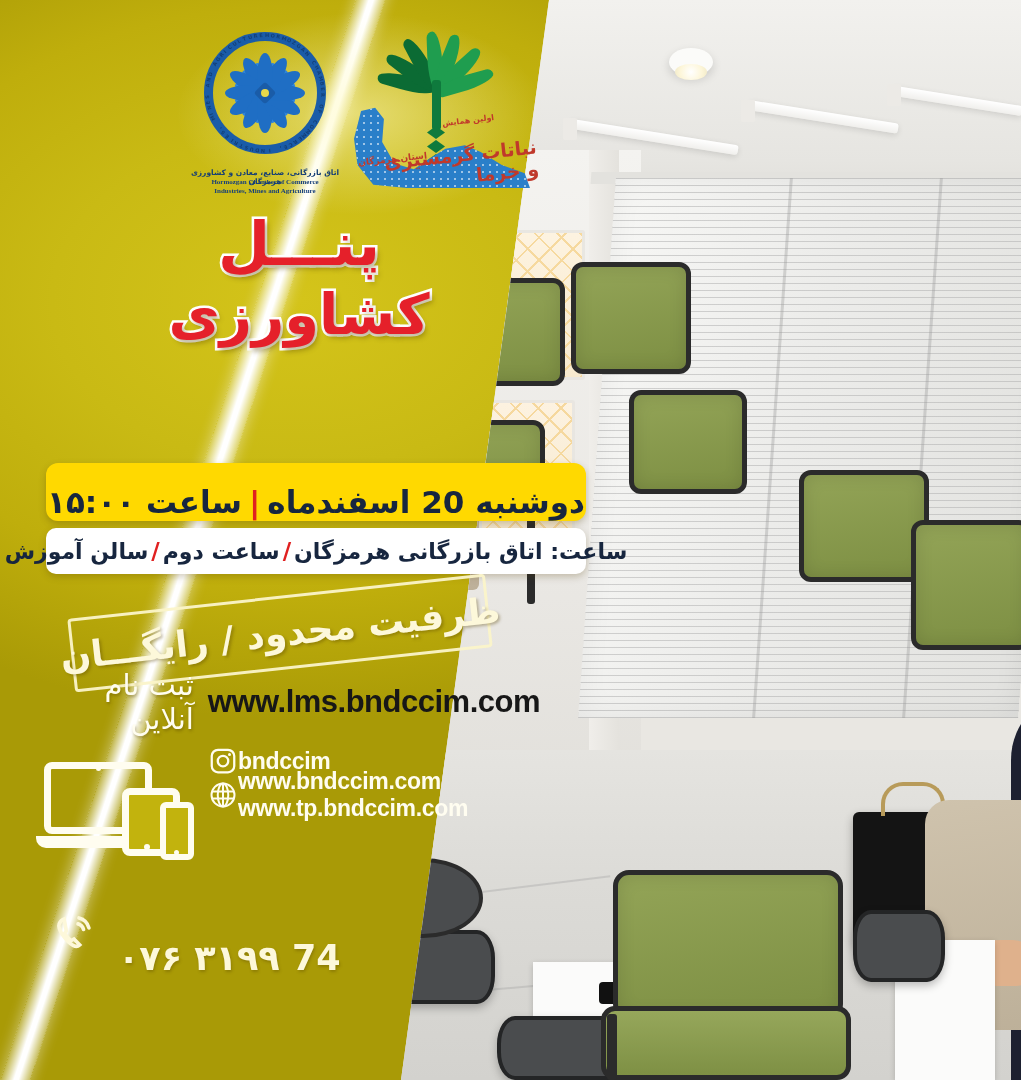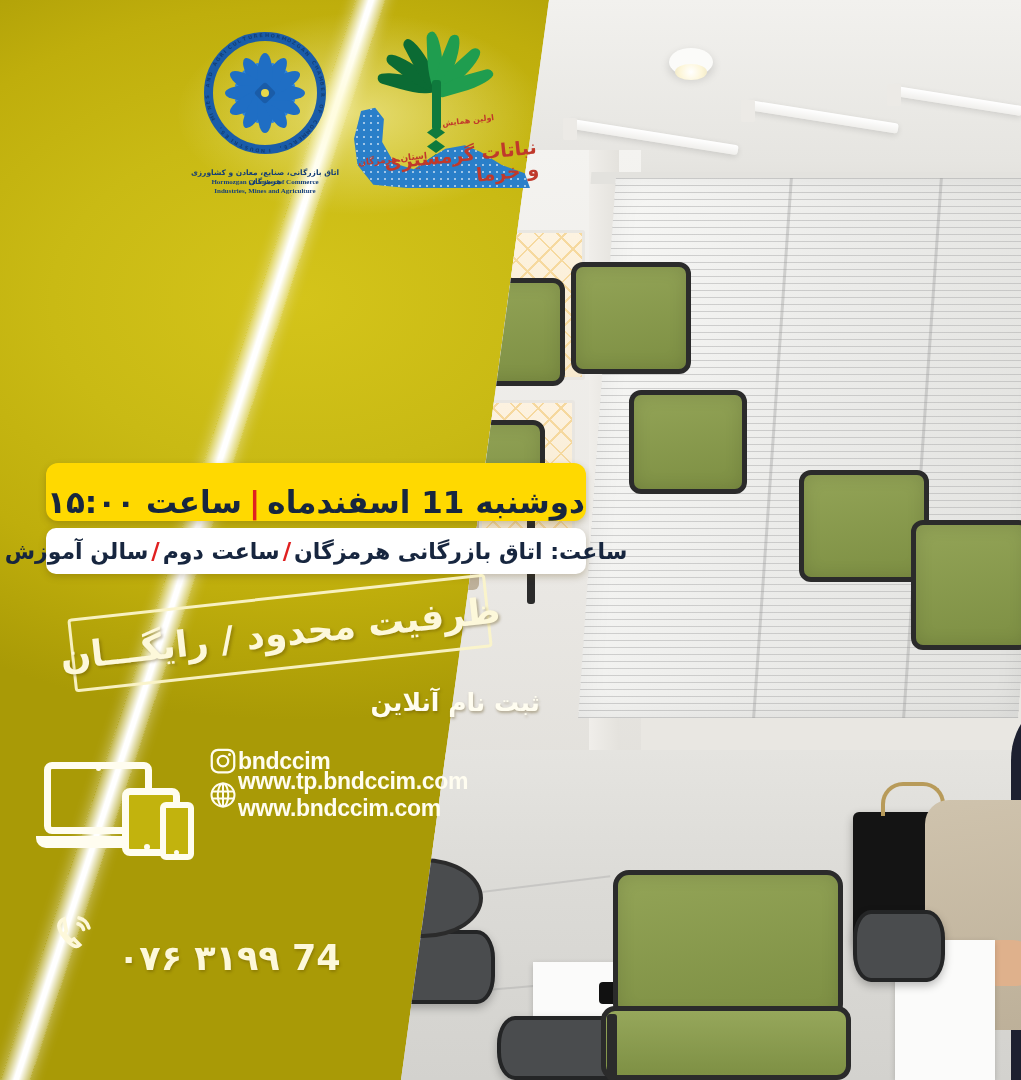--- a/index.html
+++ b/index.html
@@ -178,21 +178,21 @@
   .capacity{position:absolute;top:596px;left:70px;width:420px;height:74px;
     transform:rotate(-6.2deg);}
   .capacity .frame{position:absolute;inset:0;border:3px solid #fbf4c9;border-radius:4px;opacity:.95;}
   .capacity .txt{position:absolute;inset:0;display:flex;align-items:center;justify-content:center;
     direction:rtl;font-size:36px;font-weight:900;color:#fdf8da;white-space:nowrap;
     text-shadow:2px 2px 3px rgba(90,70,0,.35);}
 
   
   .reg{position:absolute;top:678px;left:40px;width:500px;height:48px;
     display:flex;align-items:center;justify-content:flex-start;direction:rtl;gap:14px;}
-  .reg .fa{font-size:25px;font-weight:700;color:#fffdf0;text-shadow:1px 2px 3px rgba(80,60,0,.35);text-align:right;}
+  .reg .fa{font-size:29px;font-weight:400;color:#fffdf0;text-shadow:1px 2px 3px rgba(80,60,0,.35);text-align:right;}
   .reg .url{font-size:31px;font-weight:900;color:#171717;direction:ltr;
     font-family:"Liberation Sans",sans-serif;letter-spacing:-.5px;}
 
   
   .devices{position:absolute;top:752px;left:40px;width:160px;height:108px;}
   .dev-lap{position:absolute;left:4px;top:10px;width:108px;height:72px;border:7px solid #fffdf0;border-radius:8px;}
   .dev-lapbase{position:absolute;left:-4px;top:84px;width:126px;height:12px;background:#fffdf0;
     border-radius:0 0 10px 10px;}
   .dev-dot{position:absolute;left:56px;top:14px;width:5px;height:5px;border-radius:50%;background:#fffdf0;}
   .dev-tab{position:absolute;left:82px;top:36px;width:58px;height:68px;border:7px solid #fffdf0;border-radius:8px;
@@ -482,42 +482,45 @@
         <div class="palm-dia" style="top:112px;"></div>
         <div class="palm-dia" style="top:126px;"></div>
         <div class="map"></div>
         <div class="logo-b-t1">اولین همایش</div>
         <div class="logo-b-t2">نباتات گرمسیری و خرما</div>
         <div class="logo-b-t3">استان هرمزگان</div>
       </div>
     </div>
 
     <div class="title">
+      <div class="t1">پنـــل</div>
+      <div class="t3">کشاورزی</div>
     </div>
 
     <div class="datebar">
-      <span>دوشنبه 11 اسفندماه</span>
+      <span>دوشنبه 20 اسفندماه</span>
       <span class="sep-red">|</span>
       <span>ساعت ۱۵:۰۰</span>
     </div>
 
     <div class="locbar">
       <span>ساعت: اتاق بازرگانی هرمزگان</span>
       <span class="sep-red">/</span>
       <span>ساعت دوم</span>
       <span class="sep-red">/</span>
       <span>سالن آموزش</span>
     </div>
 
     <div class="capacity">
       <div class="frame"></div>
       <div class="txt">ظرفیت محدود / رایگـــان</div>
     </div>
 
     <div class="reg">
+      <span class="url">www.lms.bndccim.com</span>
       <span class="fa">ثبت نام آنلاین</span>
     </div>
 
     <div class="devices">
       <div class="dev-lap"></div>
       <div class="dev-dot"></div>
       <div class="dev-lapbase"></div>
       <div class="dev-tab"></div>
       <div class="dev-tabdot"></div>
       <div class="dev-ph"></div>
@@ -540,22 +543,22 @@
 
       <div class="crow">
         <span class="ic">
           <svg viewBox="0 0 24 24" fill="none" stroke="#fffdf0" stroke-width="1.6">
             <circle cx="12" cy="12" r="9.2"></circle>
             <ellipse cx="12" cy="12" rx="4.2" ry="9.2"></ellipse>
             <path d="M3 9.2 H21 M3 14.8 H21 M12 2.8 V21.2"></path>
           </svg>
         </span>
         <span class="web-pair">
+          <span class="lbl">www.bndccim.com</span>
           <span class="lbl">www.tp.bndccim.com</span>
-          <span class="lbl">www.bndccim.com</span>
         </span>
       </div>
     </div>
 
     <div class="phones">
       <span class="ph-ic">
         <svg viewBox="0 0 24 24" fill="none" stroke="#fdf8da" stroke-width="1.9" stroke-linecap="round">
           <path d="M7.4 3.6c-.9.3-2.2 1.5-2.6 2.6-.5 1.4.2 3.5 2 6.1 1.8 2.6 3.6 4.3 5.2 5.1 1.3.7 2.6.6 3.5-.2l-3-3.1-1.6.9-3.4-3.6 1-1.5-1.1-6.3z"></path>
           <path d="M14.6 6.2a4 4 0 0 1 2.9 2.9"></path>
           <path d="M15.1 3.1a7.2 7.2 0 0 1 5.2 5.2"></path>

